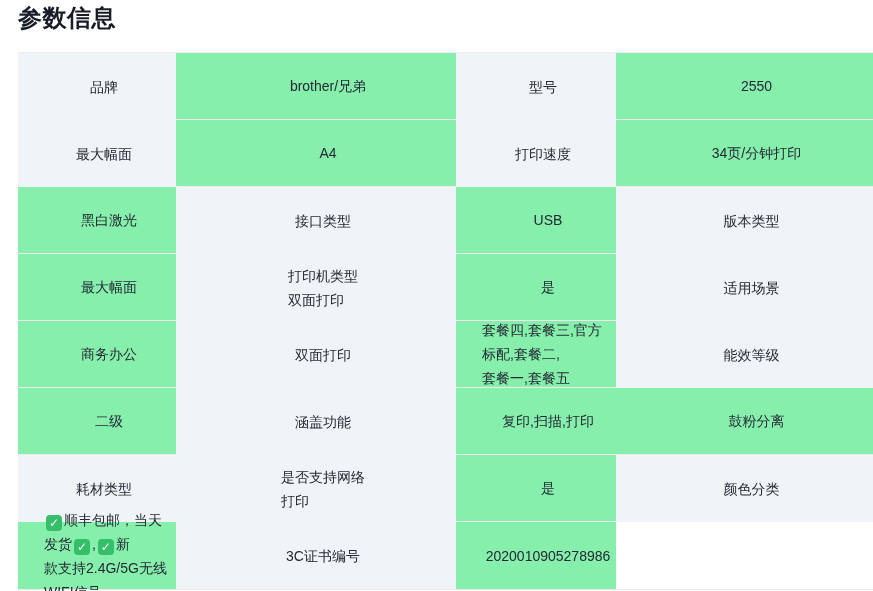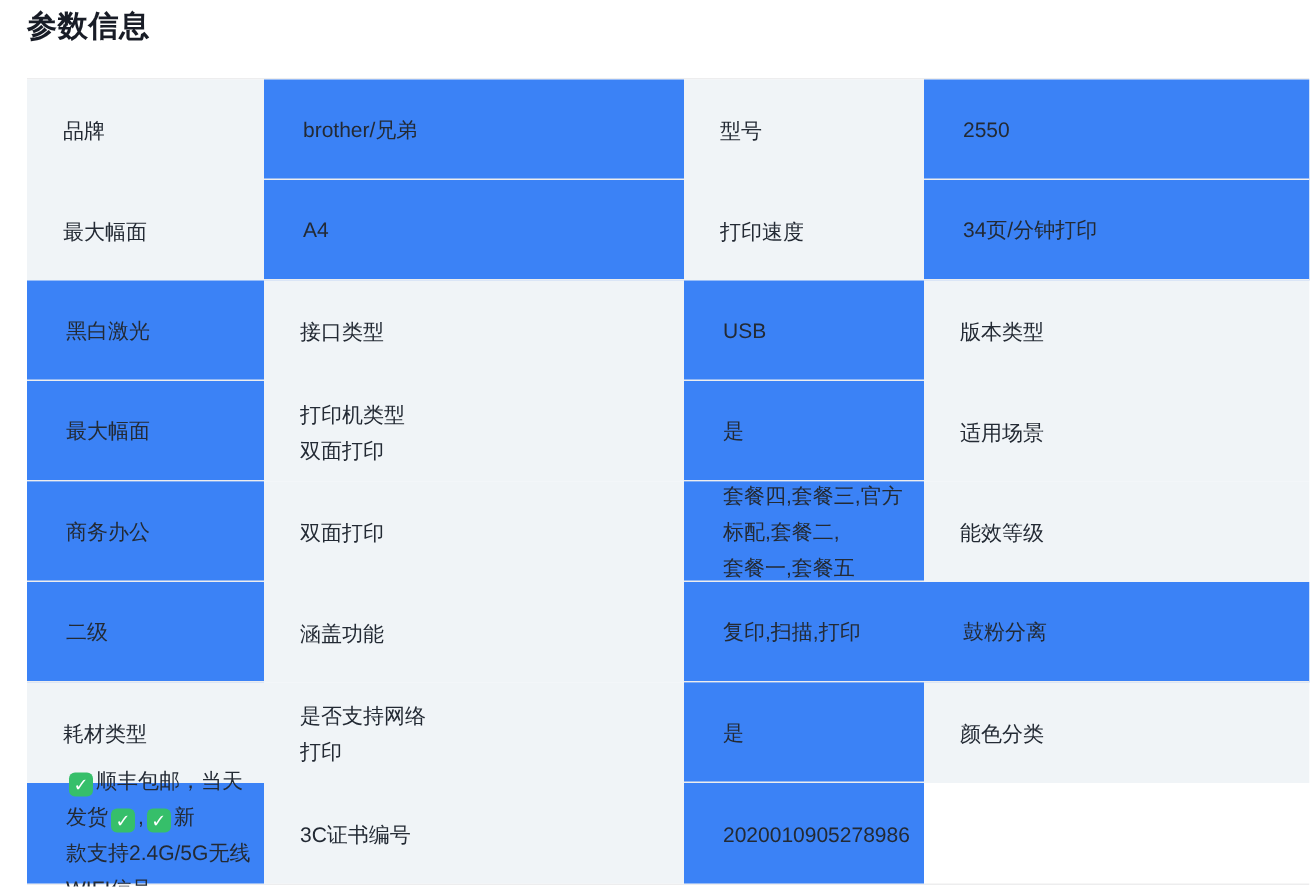--- a/index.html
+++ b/index.html
@@ -3,39 +3,39 @@
 <meta charset="utf-8">
 <style>
   html,body{margin:0;padding:0;}
   body{
     width:873px;height:591px;background:#ffffff;overflow:hidden;position:relative;
     font-family:"Liberation Sans","DejaVu Sans",sans-serif;
     -webkit-font-smoothing:antialiased;
   }
   .page-title{
     position:absolute;left:18px;top:5px;margin:0;
-    font-size:20px;line-height:26px;font-weight:700;color:#181c26;
+    font-size:24px;line-height:26px;font-weight:700;color:#181c26;
     letter-spacing:0.5px;
   }
   .spec-table{
     position:absolute;left:18px;top:52px;right:0;
     display:grid;
     grid-template-columns:158px 280px 160px 1fr;
     grid-auto-rows:67px;
     border-top:1px solid #ededee;
     border-bottom:1px solid #ededee;
     box-sizing:border-box;
   }
   .cell{
     display:flex;align-items:center;box-sizing:border-box;
-    font-size:14px;line-height:24px;color:#232a34;
+    font-size:14px;line-height:24px;color:#232a34;justify-content:center;
   }
   .cell .txt{white-space:pre-line;}
   .cell.label{background:#f0f4f7;padding-left:24px;padding-right:10px;}
-  .cell.value{background:#3b82f6;border-bottom:1px solid #ededee;padding-left:26px;padding-right:2px;}
+  .cell.value{background:#86efac;border-bottom:1px solid #ededee;padding-left:26px;padding-right:2px;}
   .spec-table > .value:nth-last-child(1),
   .spec-table > .value:nth-last-child(3){border-bottom:none;}
   .check{
     display:inline-block;width:16px;height:16px;background:#36bf6a;border-radius:4px;
     color:#ffffff;font-size:12px;font-weight:bold;line-height:16px;text-align:center;
     vertical-align:-2px;margin:0 2px;
   }
 </style>
 </head>
 <body>

